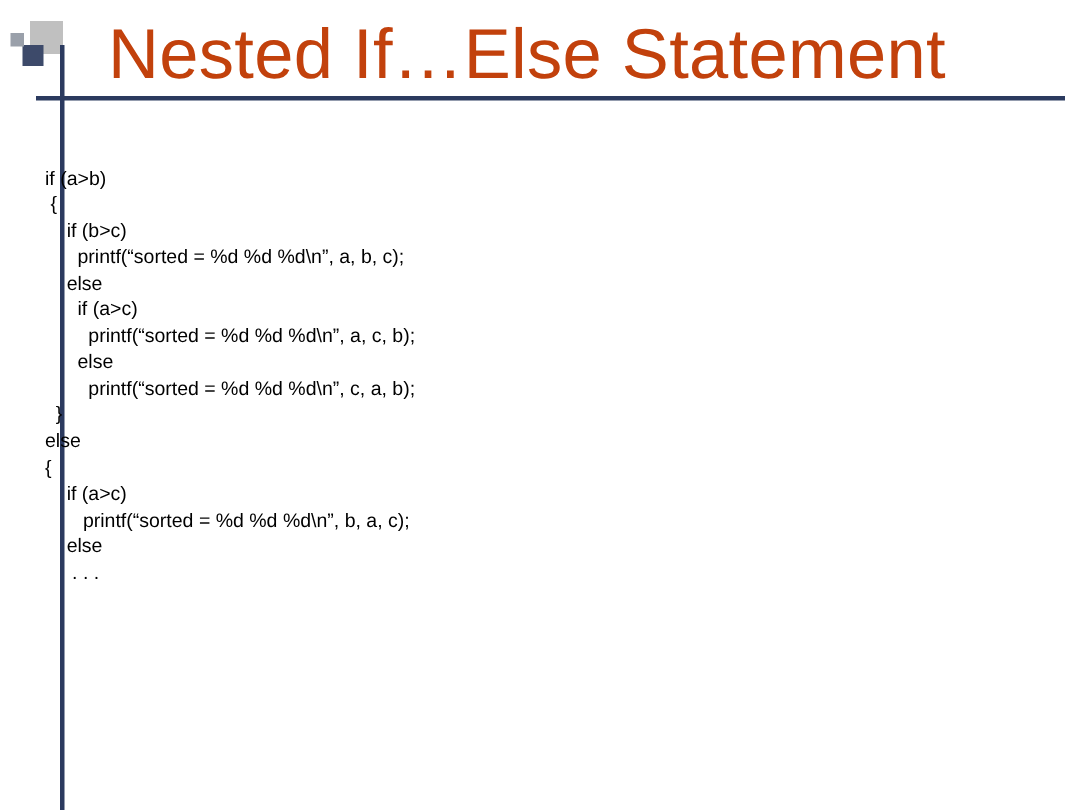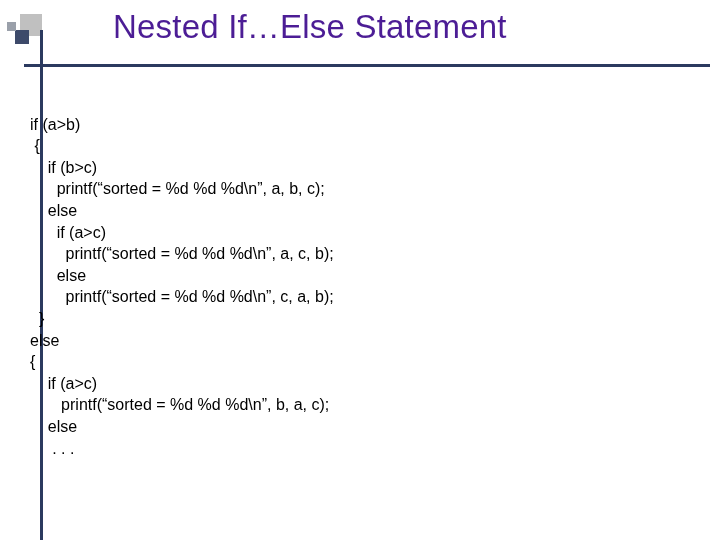--- a/index.html
+++ b/index.html
@@ -56,32 +56,31 @@
     left: 40px;
     top: 30px;
     bottom: 0;
     width: 3px;
     background: #2b3a5f;
   }
   .title {
     position: absolute;
     left: 72px;
     top: 8px;
-    font-size: 33px;
-    color: #4c1d95;
+    font-size: 47px;
+    color: #c2410c;
     font-weight: 400;
     letter-spacing: 0.2px;
     white-space: nowrap;
-    margin-left: 41px;
   }
   .code {
     position: absolute;
     left: 30px;
     top: 92px;
-    font-size: 16px;
+    font-size: 13px;
     line-height: 1.35;
     color: #000000;
     white-space: pre;
     font-family: Arial, Helvetica, sans-serif;
   }
 </style>
 </head>
 <body>
 
 <div class="corner-deco">

